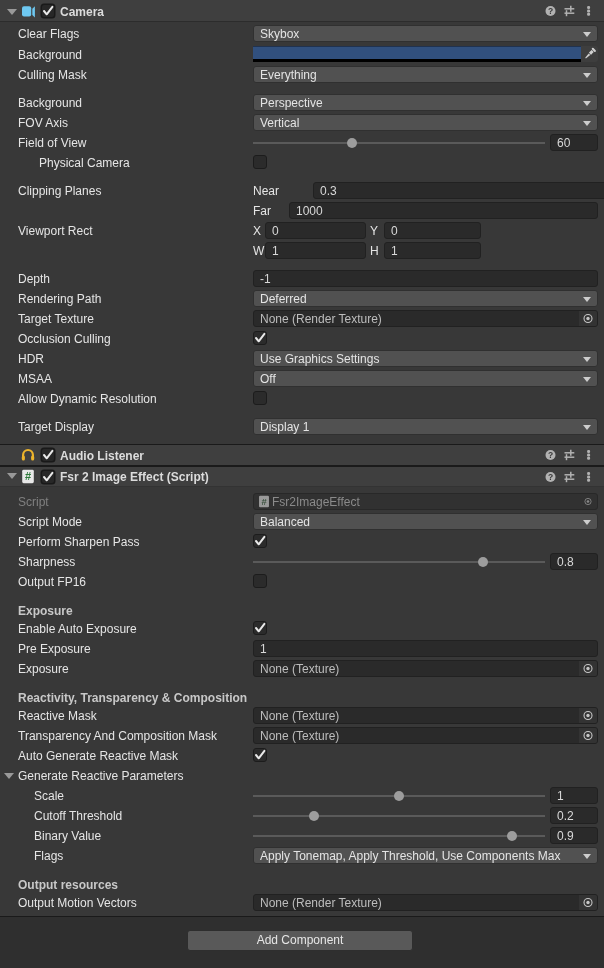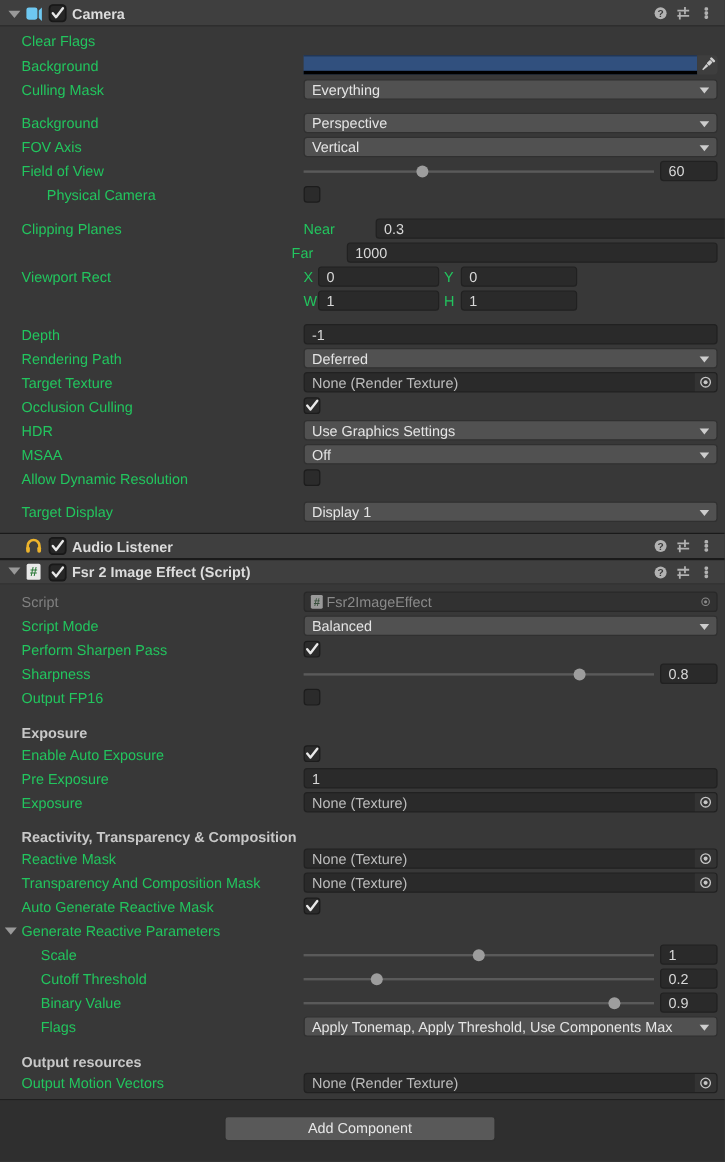--- a/index.html
+++ b/index.html
@@ -1,18 +1,18 @@
 <!DOCTYPE html>
 <html><head><meta charset="utf-8"><title>Inspector</title>
 <style>
 *{margin:0;padding:0;box-sizing:border-box}
 html,body{width:604px;height:968px;background:#383838;font-family:"Liberation Sans",sans-serif;font-size:12px;}
 #wrap{position:relative;width:604px;height:968px;background:#383838;overflow:hidden}
 .abs{position:absolute}
-.lab{position:absolute;left:18px;height:19px;line-height:19px;color:#22c55e;white-space:nowrap}
+.lab{position:absolute;left:18px;height:19px;line-height:19px;color:#e5e5e5;white-space:nowrap}
 .bold{font-weight:bold;color:#c8c8c8}
 .dd{position:absolute;left:253px;width:345px;height:17px;background:#515151;border:1px solid #303030;border-radius:3px;color:#e4e4e4;line-height:16px;padding-left:6px;white-space:nowrap;overflow:hidden}
 .dd .arr{position:absolute;right:6px;top:6px;width:0;height:0;border-left:4px solid transparent;border-right:4px solid transparent;border-top:5px solid #cdcdcd}
 .tf{position:absolute;background:#2a2a2a;border:1px solid #212121;border-radius:3px;color:#d8d8d8;line-height:17px;padding-left:6px;height:17px;white-space:nowrap}
 .hdr{position:absolute;left:0;width:604px;background:#3f3f3f}
 .hline{position:absolute;left:0;width:604px;height:1px;background:#1a1a1a}
 .cb{position:absolute;width:14px;height:14px;background:#2b2b2b;border:1px solid #1c1c1c;border-radius:3px}
 .track{position:absolute;height:2px;background:#5a5a5a}
 .knob{position:absolute;width:10px;height:10px;border-radius:50%;background:#9d9d9d}
 .pick{position:absolute;right:0;top:0;width:18px;height:15px;background:#333333;border-radius:0 2px 2px 0}
@@ -43,20 +43,21 @@
 <line x1="24.5" y1="10.2" x2="34.3" y2="10.2"></line>
 <line x1="26.5" y1="7.2" x2="26.5" y2="13.2"></line>
 </g>
 <g fill="#b2b2b2">
 <rect x="47.1" y="3" width="3" height="3" rx="1.2"></rect>
 <rect x="47.1" y="6.4" width="3" height="3" rx="1.2"></rect>
 <rect x="47.1" y="9.8" width="3" height="3" rx="1.2"></rect>
 </g>
     </svg>
 <div class="lab" style="left:18px;top:25px;">Clear Flags</div>
+<div class="dd" style="top:25px">Skybox<span class="arr"></span></div>
 <div class="lab" style="left:18px;top:45.5px;">Background</div>
 <div class="abs" style="left:253px;top:45.5px;width:328px;height:16px;background:#31507e;border-top:1px solid #20324f"></div>
 <div class="abs" style="left:253px;top:58.5px;width:328px;height:3px;background:#000"></div>
 <div class="abs" style="left:581px;top:45.5px;width:17px;height:16px;background:#3e3e3e;border-radius:0 3px 3px 0">
       <svg width="17" height="16" viewBox="0 0 17 16" style="left:0;top:0">
         <g transform="translate(8.5,8.2) rotate(45)" fill="#cfcfcf">
           <rect x="-2.5" y="-7.2" width="5" height="2.1" rx="1"></rect>
           <rect x="-1.5" y="-4.6" width="3" height="4" rx="0.5"></rect>
           <path d="M-1.1 0 L1.1 0 L0.5 5.6 L-0.5 5.6 Z"></path>
         </g>
@@ -71,21 +72,21 @@
 <div class="lab" style="left:18px;top:133.5px;">Field of View</div>
 <div class="track" style="left:253px;top:141.5px;width:292px"></div>
 <div class="knob" style="left:347px;top:137.5px"></div>
 <div class="tf" style="top:133.5px;left:550px;width:48px;">60</div>
 <div class="lab" style="left:18px;top:153.5px;margin-left:21px;">Physical Camera</div>
 <div class="cb" style="left:253px;top:154.5px">
 </div>
 <div class="lab" style="left:18px;top:182px;">Clipping Planes</div>
 <div class="lab" style="left:253px;top:182px;">Near</div>
 <div class="tf" style="top:182px;left:289px;width:309px;margin-left:24px;">0.3</div>
-<div class="lab" style="left:243px;top:202px;">Far</div>
+<div class="lab" style="left:253px;top:202px;">Far</div>
 <div class="tf" style="top:202px;left:289px;width:309px;">1000</div>
 <div class="lab" style="left:18px;top:222px;">Viewport Rect</div>
 <div class="lab" style="left:253px;top:222px;">X</div>
 <div class="tf" style="top:222px;left:265px;width:101px;">0</div>
 <div class="lab" style="left:370px;top:222px;">Y</div>
 <div class="tf" style="top:222px;left:384px;width:97px;">0</div>
 <div class="lab" style="left:253px;top:242px;">W</div>
 <div class="tf" style="top:242px;left:265px;width:101px;">1</div>
 <div class="lab" style="left:370px;top:242px;">H</div>
 <div class="tf" style="top:242px;left:384px;width:97px;">1</div>

